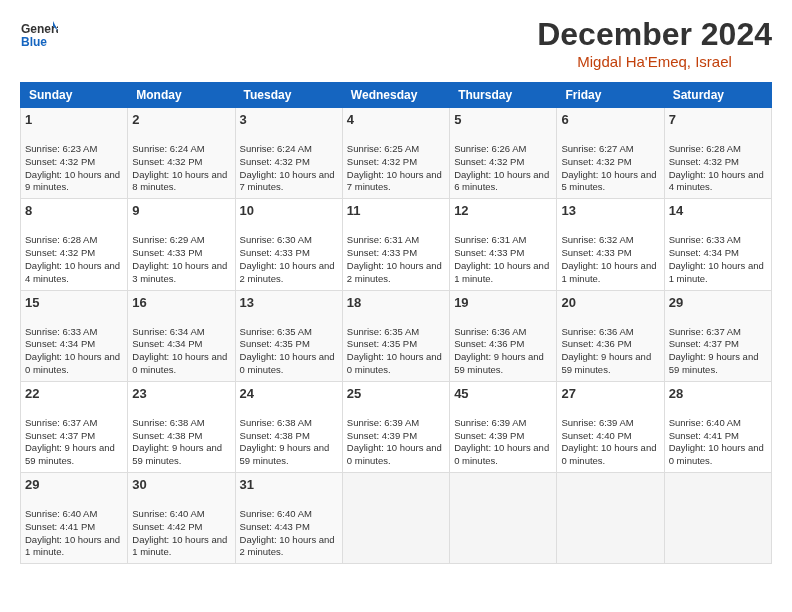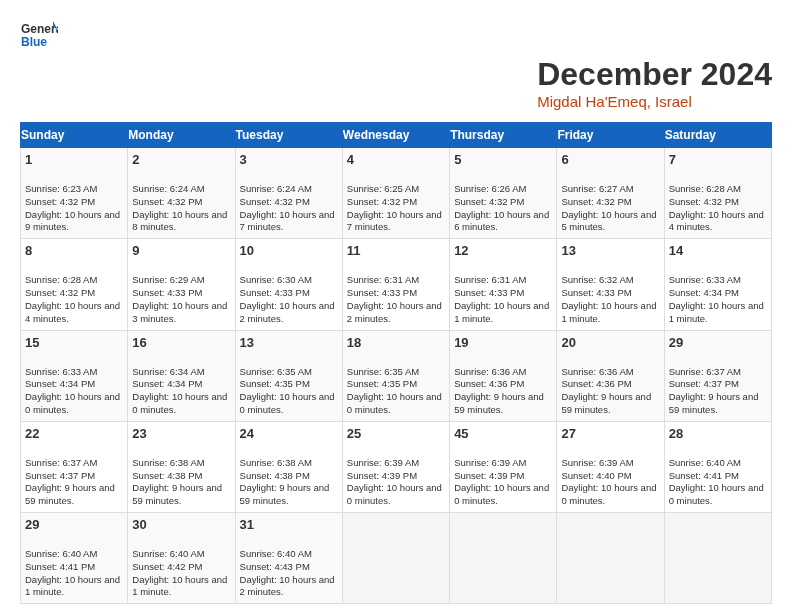--- a/index.html
+++ b/index.html
@@ -19,43 +19,42 @@
       justify-content: space-between;
       align-items: flex-start;
       margin-bottom: 12px;
     }
     .logo {
       display: flex;
       align-items: center;
       gap: 4px;
     }
     .title-area {
-      text-align: left;
-      margin-top: 40px;
+      text-align: center;
     }
     .month-title {
       font-size: 32px;
       font-weight: bold;
       color: #333;
     }
     .location {
       font-size: 15px;
       color: #c2410c;
     }
     table {
       width: 100%;
       border-collapse: collapse;
       font-size: 10.5px;
     }
     thead tr {
       background-color: #1565c0;
       color: #fff;
     }
     thead th {
-      padding: 5px 0;
+      padding: 5px 8px;
       text-align: left;
       font-size: 12px;
       font-weight: bold;
       border: 1px solid #1565c0;
     }
     tbody tr {
       background: #fff;
     }
     tbody tr:nth-child(odd) {
       background: #f9f9f9;

